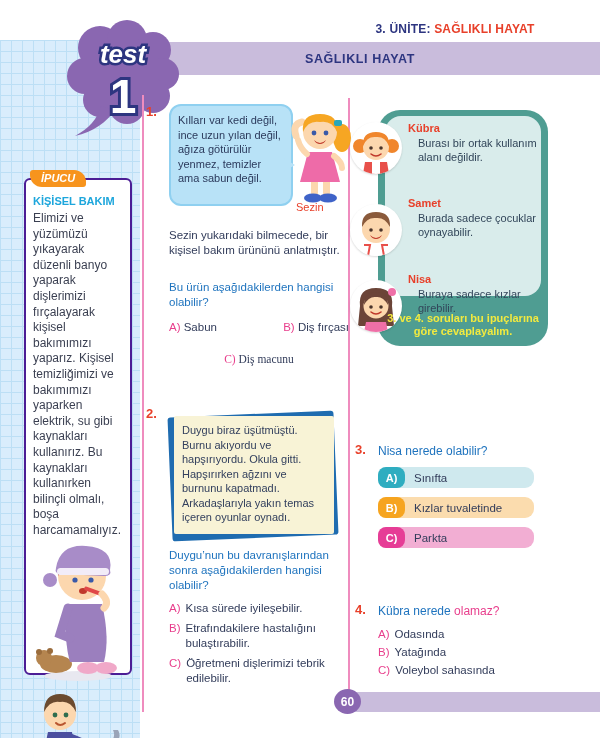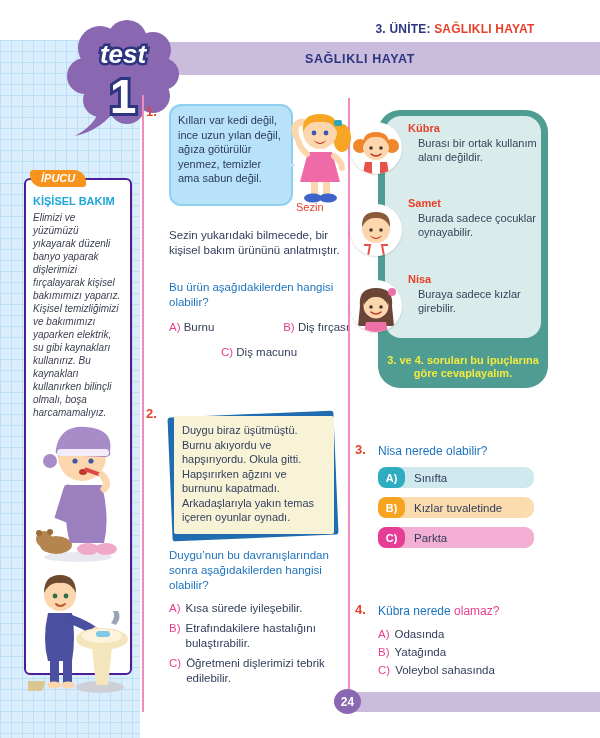--- a/index.html
+++ b/index.html
@@ -30,43 +30,43 @@
   .vline { position:absolute; width:2px; background:#ef8cbe; }
   .vline.left { left:142px; top:95px; height:617px; }
   .vline.mid  { left:348px; top:98px; height:600px; }
   
   .tip-box { position:absolute; left:24px; top:178px; width:108px; height:497px;
     background:#fff; border:2px solid #4c1d95; border-radius:6px; }
   .tip-tab { position:absolute; top:-10px; left:4px; background:#f7941d; color:#fff;
     font-style:italic; font-weight:bold; font-size:11px; padding:2px 11px 3px;
     border-radius:3px 12px 3px 12px; }
   .tip-title { color:#1da6dc; font-weight:bold; font-size:11px; margin:15px 7px 4px; }
-  .tip-body { font-size:10px; line-height:1.3; color:#3a3f51; margin:0 7px;font-style:italic; }
+  .tip-body { font-size:12px; line-height:1.3; color:#3a3f51; margin:0 7px; }
   .tip-art { display:block; margin:4px auto 0; }
   
   .qnum { position:absolute; color:#e8402a; font-weight:bold; font-size:13px; }
   .q-statement { font-size:11.5px; line-height:1.32; color:#323c5a; }
   .q-question  { font-size:11.5px; line-height:1.32; color:#1e73be; }
   .opt-letter { color:#e83e8c; white-space:nowrap; }
   .opt-text   { color:#323c5a; }
   
   .q1-bubble { position:absolute; left:169px; top:104px; width:124px; height:102px;
     background:#b8e2f7; border:2px solid #8fd0f0; border-radius:12px;
     padding:7px 6px 6px 7px; font-size:11px; line-height:1.32; color:#2b3a5c; }
   .q1-bubble:after { content:""; position:absolute; right:-11px; top:52px;
     border:7px solid transparent; border-left:12px solid #b8e2f7; }
   .sezin-art { position:absolute; left:290px; top:110px; }
   .sezin-name { position:absolute; left:296px; top:201px; color:#e8402a; font-size:11px; }
   .q1-statement { position:absolute; left:169px; top:228px; width:178px; }
   .q1-question  { position:absolute; left:169px; top:280px; width:178px; }
   .q1-opts { position:absolute; left:169px; top:321px; width:180px; font-size:11.5px; }
   .q1-row { display:flex; justify-content:space-between; }
-  .q1-c { text-align:center; margin-top:13px; }
-  
-  .hint-panel { position:absolute; left:378px; top:110px; width:170px; height:278px;
+  .q1-c { text-align:center; margin-top:20px;font-family:Liberation Serif, serif; }
+  
+  .hint-panel { position:absolute; left:378px; top:110px; width:170px; height:236px;
     background:#4f9d92; border-radius:22px; }
   .hint-inner { position:absolute; left:7px; right:7px; top:6px; bottom:50px;
     background:#d9eceb; border-radius:16px; }
   .speaker { position:absolute; left:30px; width:132px; }
   .speaker .name { color:#e8402a; font-weight:bold; font-size:11px; margin-bottom:2px; }
   .speaker .text { font-size:11px; line-height:1.3; color:#32465a; padding-left:10px; }
   .avatar { position:absolute; left:-28px; width:52px; height:52px; border-radius:50%;
     background:#fff; box-shadow:0 1px 2px rgba(0,0,0,.15); overflow:hidden; }
   .hint-footer { position:absolute; left:0; right:0; bottom:7px; text-align:center;
     color:#f2ea3f; font-weight:bold; font-size:11px; line-height:1.25; }
@@ -213,21 +213,21 @@
   <ellipse cx="23" cy="88" rx="9" ry="4.5" fill="#3f63c8"></ellipse>
   <ellipse cx="38" cy="88" rx="9" ry="4.5" fill="#3f63c8"></ellipse>
 </svg>
 <div class="sezin-name">Sezin</div>
 
 <div class="q1-statement q-statement">Sezin yukarıdaki bilmecede, bir kişisel bakım ürününü anlatmıştır.</div>
 <div class="q1-question q-question">Bu ürün aşağıdakilerden hangisi olabilir?</div>
 
 <div class="q1-opts">
   <div class="q1-row">
-    <span><span class="opt-letter">A)</span> <span class="opt-text">Burnu</span></span>
+    <span><span class="opt-letter">A)</span> <span class="opt-text">Sabun</span></span>
     <span><span class="opt-letter">B)</span> <span class="opt-text">Diş fırçası</span></span>
   </div>
   <div class="q1-c"><span class="opt-letter">C)</span> <span class="opt-text">Diş macunu</span></div>
 </div>
 
 <div class="hint-panel">
   <div class="hint-inner"></div>
 
   <div class="avatar" style="top:12px;">
     <svg width="52" height="52" viewBox="0 0 52 52">
@@ -336,14 +336,14 @@
     <span class="opt-letter">B)</span>
     <span class="opt-text">Yatağında</span>
   </div>
   <div class="q4-opt">
     <span class="opt-letter">C)</span>
     <span class="opt-text">Voleybol sahasında</span>
   </div>
 </div>
 
 <div class="footer-bar">
-  <div class="page-bubble">24</div>
+  <div class="page-bubble">60</div>
 </div>
 
 </body></html>

